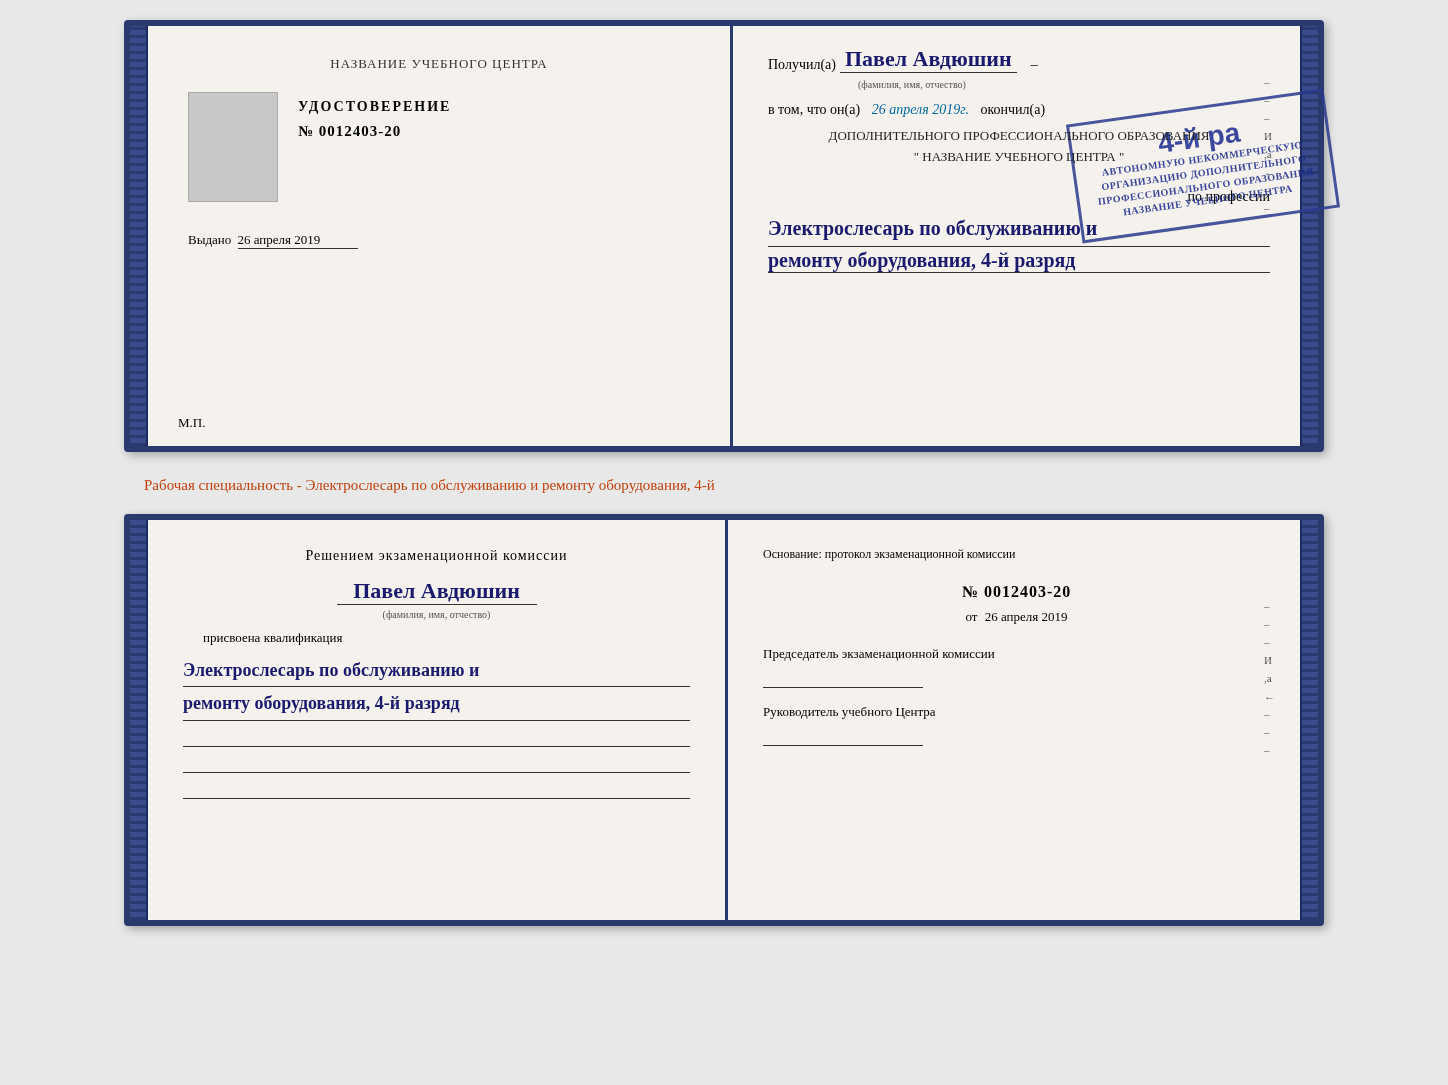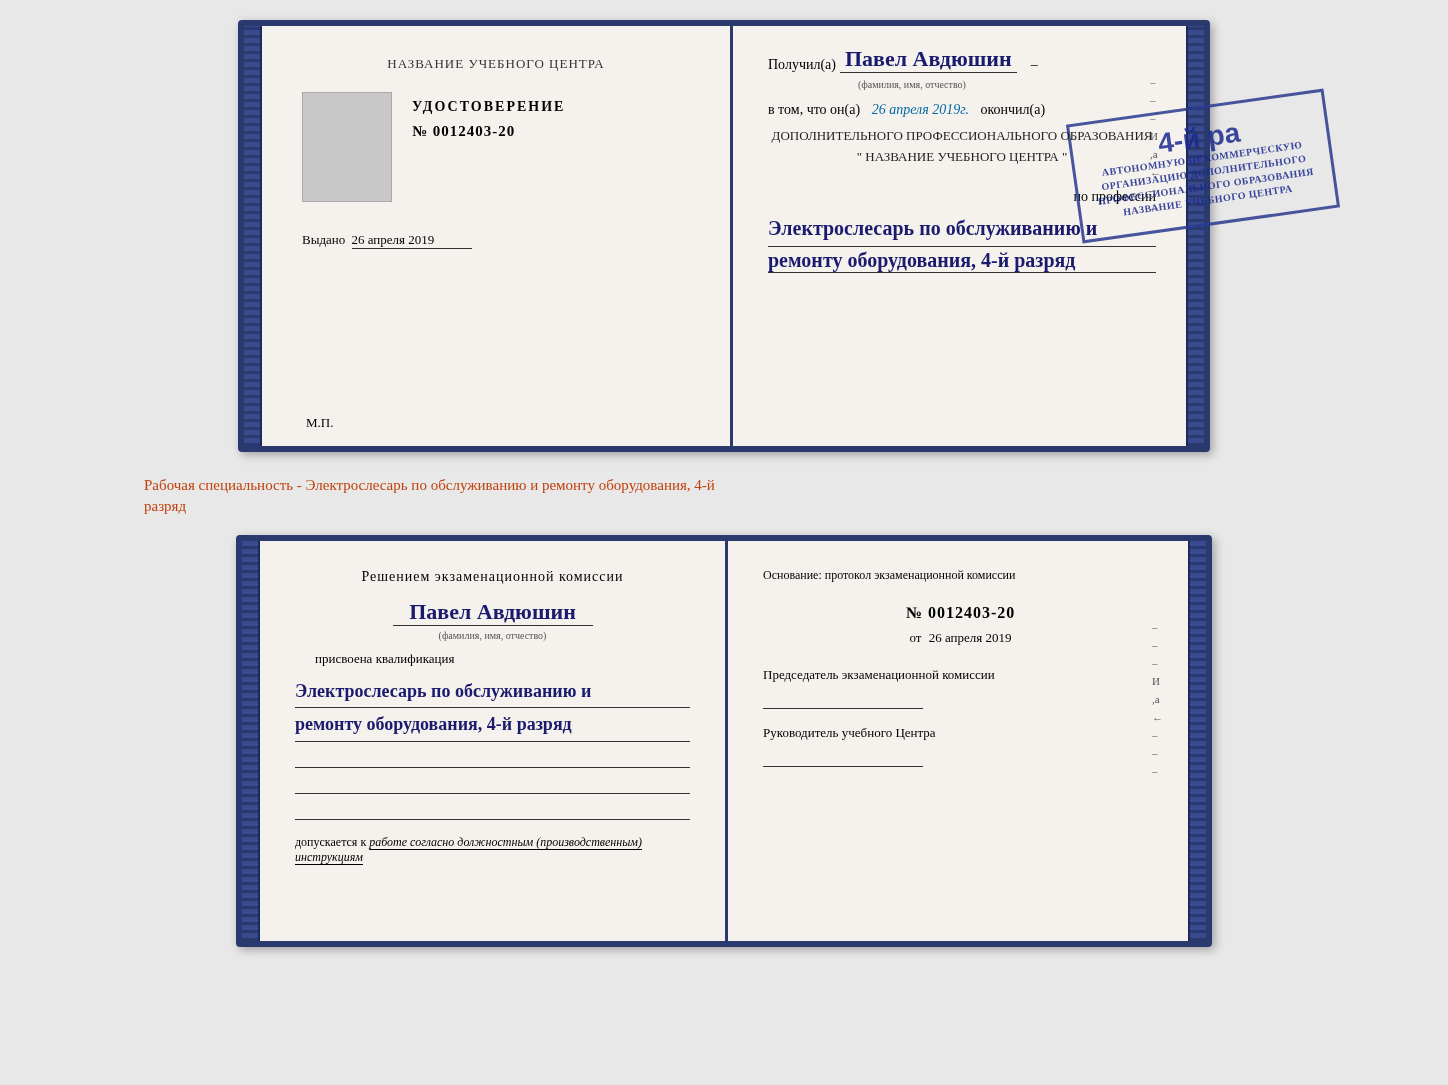--- a/index.html
+++ b/index.html
@@ -11,21 +11,21 @@
       display: flex;
       flex-direction: column;
       align-items: center;
       padding: 20px;
       gap: 18px;
     }
 
     
     .document-book {
       display: flex;
-      width: 972px;
+      width: 1200px;
       background: #f5f2ed;
       border: 6px solid #2a3a6e;
       border-radius: 4px;
       position: relative;
       box-shadow: 3px 3px 10px rgba(0,0,0,0.3);
     }
 
     .page-left {
       flex: 1;
       border-right: 3px solid #2a3a6e;
@@ -120,21 +120,21 @@
     .underline-field {
       display: inline-block;
       border-bottom: 1px solid #333;
       min-width: 120px;
       margin-left: 3px;
     }
 
     .mp-label {
       position: absolute;
       bottom: 15px;
-      left: 44px;
+      left: 30px;
       font-size: 13px;
     }
 
     
     .right-received-line {
       font-size: 14px;
       margin-bottom: 6px;
       display: flex;
       align-items: flex-end;
       gap: 4px;
@@ -246,21 +246,21 @@
       width: 1200px;
       font-size: 15px;
       color: #c2410c;
       padding: 5px 0 0 20px;
       line-height: 1.4;
     }
 
     
     .document-book-bottom {
       display: flex;
-      width: 976px;
+      width: 1200px;
       background: #f5f2ed;
       border: 6px solid #2a3a6e;
       border-radius: 4px;
       position: relative;
       box-shadow: 3px 3px 10px rgba(0,0,0,0.3);
     }
 
     .bottom-left {
       flex: 1;
       border-right: 3px solid #2a3a6e;
@@ -447,21 +447,20 @@
       <span>–</span>
       <span>–</span>
     </div>
   </div>
 
   <div class="spine-right"></div>
 </div>
 
 <div class="between-label">
   <div>Рабочая специальность - Электрослесарь по обслуживанию и ремонту оборудования, 4-й</div>
-  <div>разряд</div>
 </div>
 
 <div class="document-book-bottom">
 
   <div class="spine-left"></div>
 
   <div class="bottom-left">
     <div class="exam-commission-title">Решением экзаменационной комиссии</div>
 
     <div style="text-align:center; margin-bottom:2px;">
@@ -471,24 +470,20 @@
 
     <div class="assigned-label">присвоена квалификация</div>
 
     <span class="handwritten-qual">Электрослесарь по обслуживанию и</span>
     <span class="qual-line2">ремонту оборудования, 4-й разряд</span>
 
     <div class="bottom-lines"></div>
     <div class="bottom-lines"></div>
     <div class="bottom-lines"></div>
 
-    <div class="допускается-block">
-      <span>допускается к</span>
-      <span class="italic-underline">работе согласно должностным (производственным) инструкциям</span>
-    </div>
   </div>
 
   <div style="flex:1; padding:25px 30px 25px 35px; position:relative;">
     <div class="osnov-label">Основание: протокол экзаменационной комиссии</div>
 
     <div class="protocol-number">
       <span>№</span>
       <span>0012403-20</span>
     </div>
 

